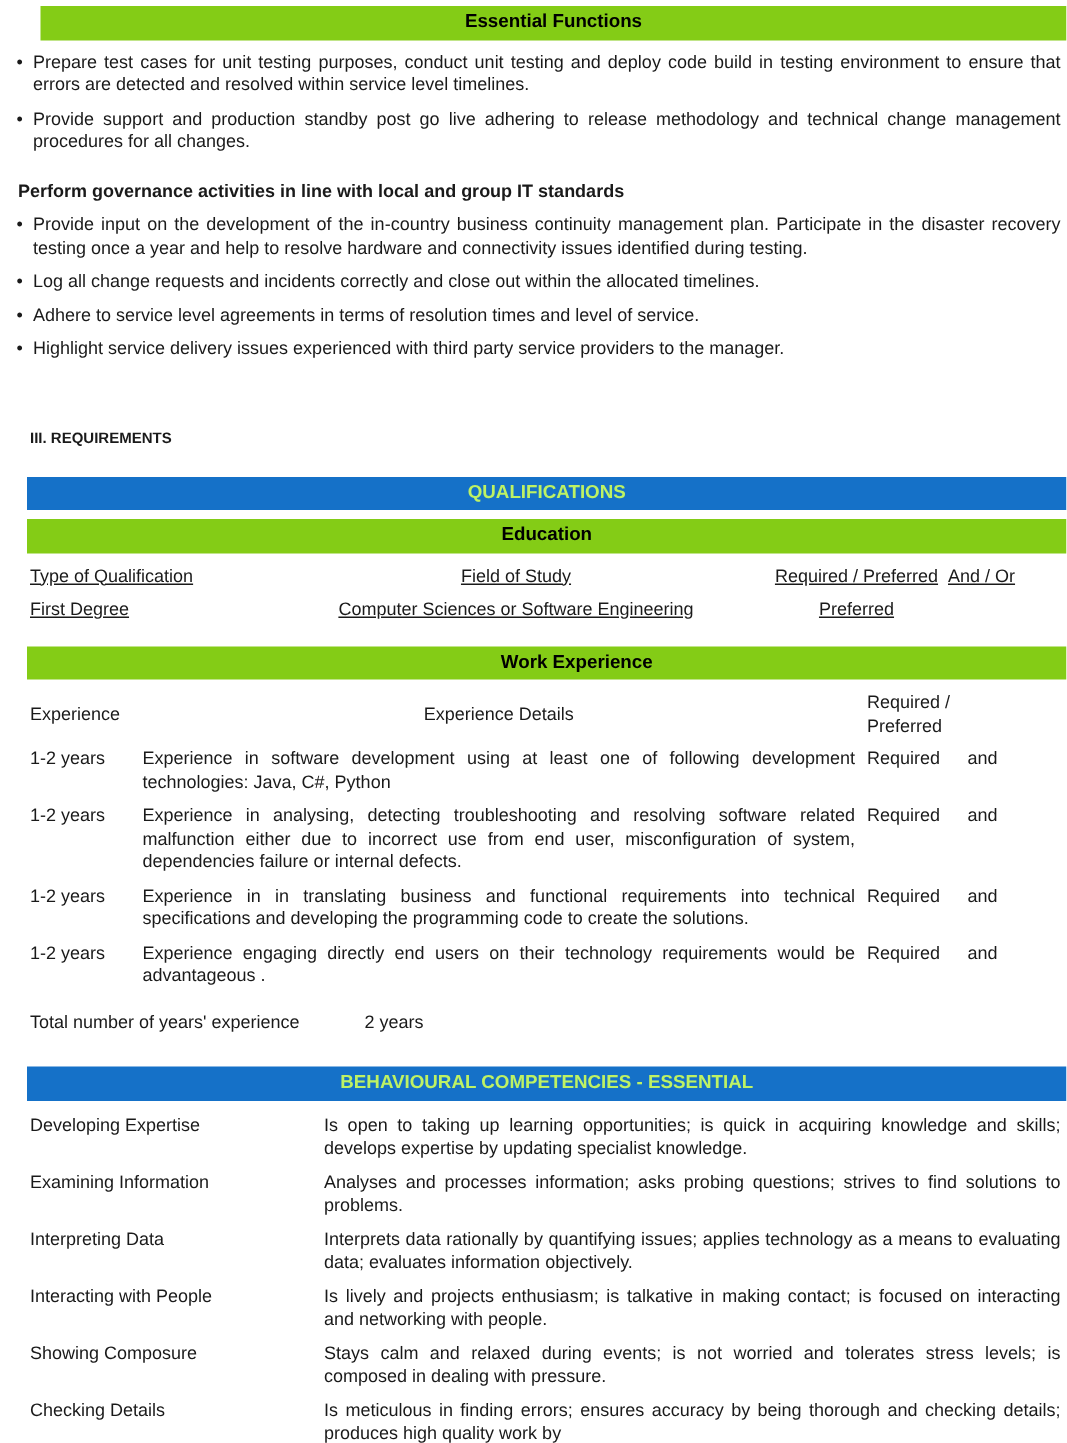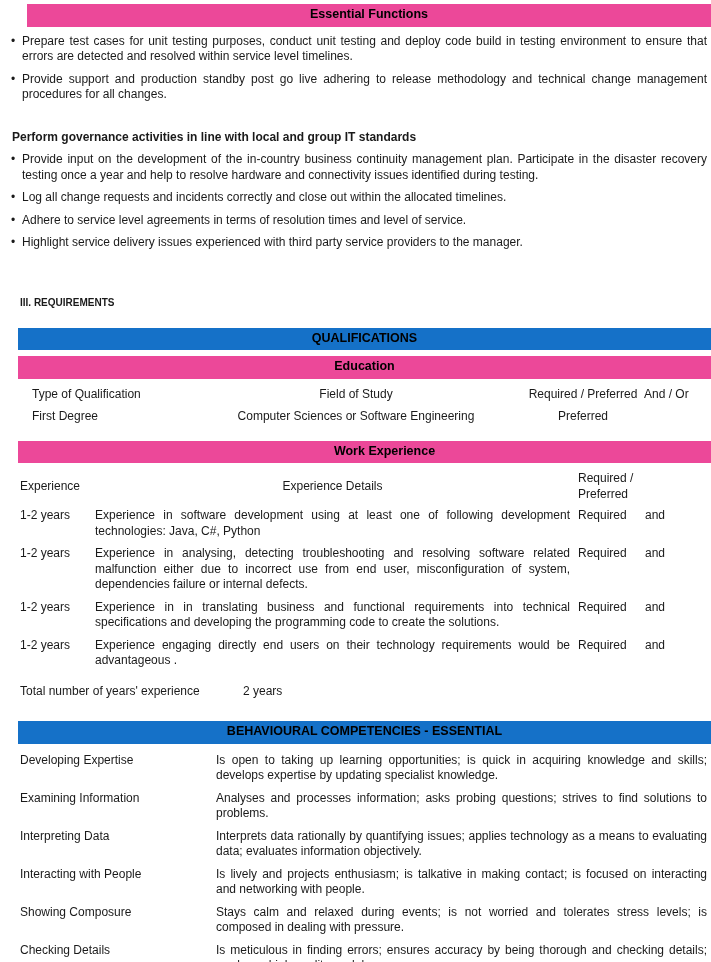--- a/index.html
+++ b/index.html
@@ -8,42 +8,42 @@
     background:#ffffff;
     font-family:"Liberation Sans", sans-serif;
     font-size:12px; line-height:15.5px;
     color:#1a1a1a;
     overflow:hidden;
   }
   .bar {
     font-weight:bold; text-align:center;
     padding:3px 0 4px 0; font-size:12.5px;
   }
-  .bar.light { background:#ec4899; color:#000000; }
-  .bar.blue  { background:#1571C8; color:#000000; }
+  .bar.light { background:#84cc16; color:#000000; }
+  .bar.blue  { background:#1571C8; color:#bef264; }
 
   .ef-bar { margin:4px 0 0 27px; }
 
   ul.bullets { list-style:none; margin:7px 4px 0 10px; padding:0; }
   ul.bullets li {
     position:relative; padding-left:12px; margin-bottom:7px;
     text-align:justify;
   }
   ul.bullets li::before { content:"\2022"; position:absolute; left:1px; }
 
-  .gov-heading { font-weight:bold; margin:27px 4px 0 12px; }
+  .gov-heading { font-weight:bold; margin:17px 4px 0 12px; }
 
   .req-title { font-weight:bold; font-size:10px; margin:44px 0 0 20px; line-height:16px; }
 
   .qual-bar { margin:17px 0 0 18px; }
   .edu-bar  { margin:6px 0 0 18px; }
   .we-bar   { margin:16px 0 0 18px;padding-left:40px; }
   .bc-bar   { margin:22px 0 0 18px; }
 
-  .edu-table { margin:8px 0 0 32px; }
+  .edu-table { margin:8px 0 0 20px;text-decoration:underline; }
   .edu-row { display:grid; grid-template-columns:158px 332px 122px 1fr; margin-bottom:7px; }
   .edu-row .c2, .edu-row .c3 { text-align:center; }
   .edu-row .c4 { text-align:left; }
 
   .we-table { margin:8px 0 0 20px; }
   .we-row { display:grid; grid-template-columns:75px 478px 72px 1fr; margin-bottom:7px; }
   .we-row .c2 { text-align:justify; padding-right:3px; }
   .we-row .c3 { padding-left:5px; white-space:pre-line; }
   .we-head { align-items:center; margin-bottom:6px; }
   .we-head .c2 { text-align:center; }

